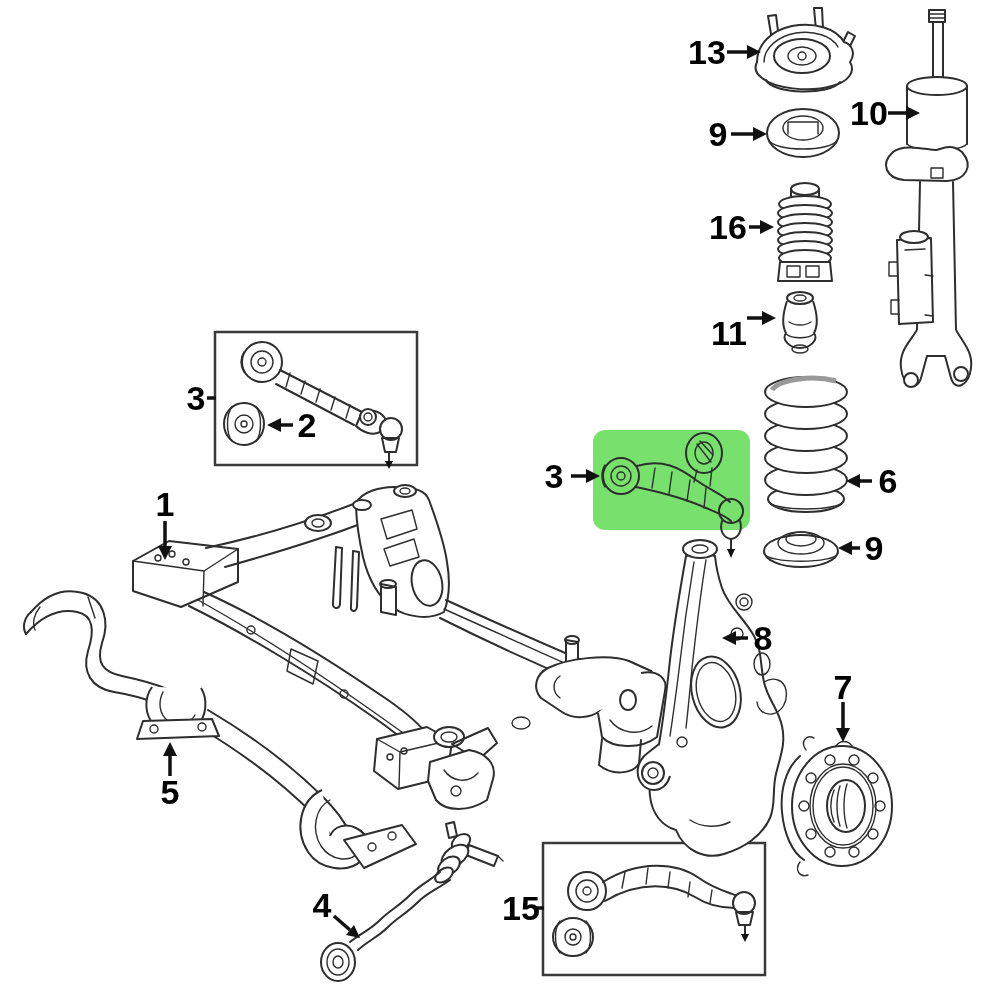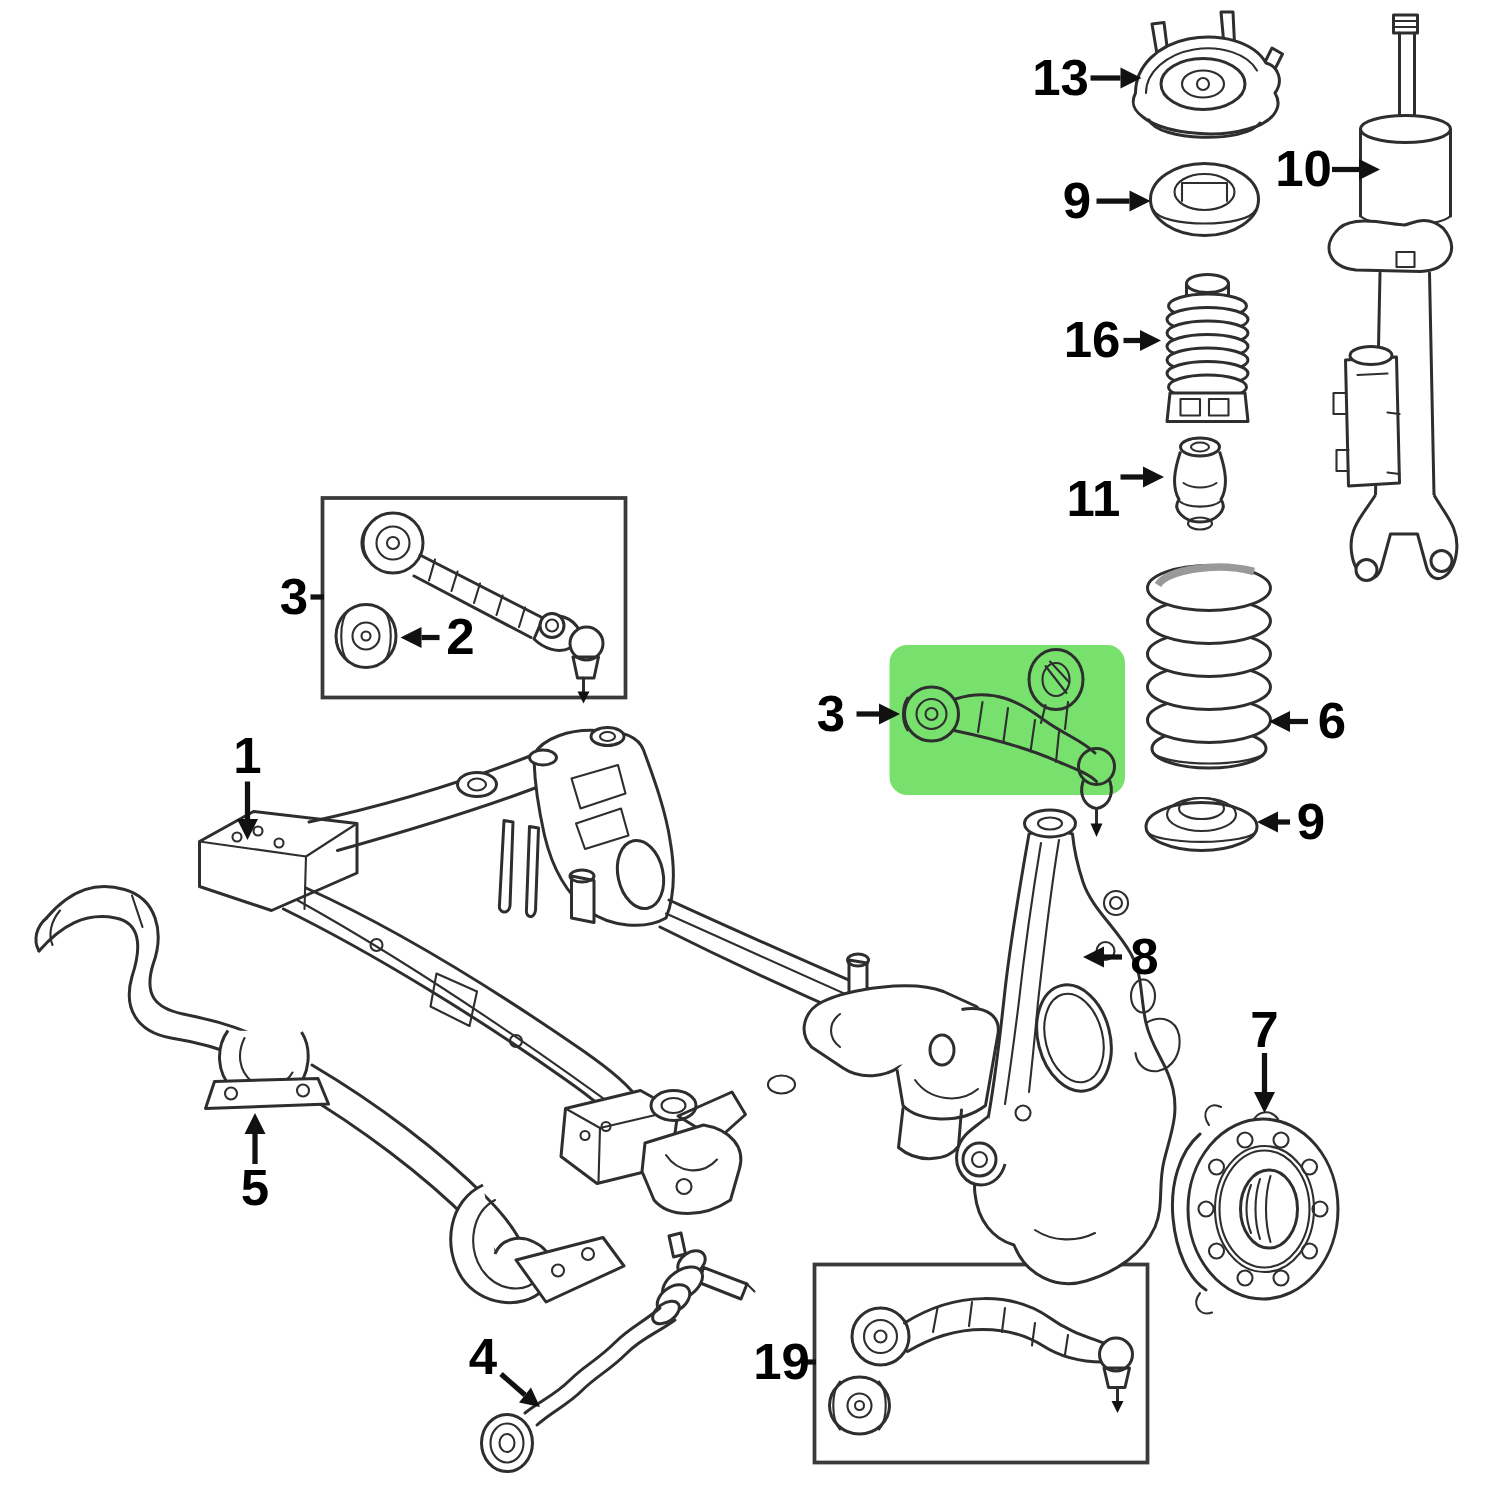--- a/index.html
+++ b/index.html
@@ -383,14 +383,14 @@
   <div class="lbl" style="left:888px;top:481px">6</div>
   <div class="lbl" style="left:874px;top:548px">9</div>
   <div class="lbl" style="left:554px;top:476px">3</div>
   <div class="lbl" style="left:763px;top:638px">8</div>
   <div class="lbl" style="left:843px;top:687px">7</div>
   <div class="lbl" style="left:196px;top:398px">3</div>
   <div class="lbl" style="left:307px;top:425px">2</div>
   <div class="lbl" style="left:165px;top:504px">1</div>
   <div class="lbl" style="left:170px;top:792px">5</div>
   <div class="lbl" style="left:322px;top:905px">4</div>
-  <div class="lbl" style="left:521px;top:908px">19</div>
+  <div class="lbl" style="left:521px;top:908px">15</div>
 </div>
 
 </body></html>

